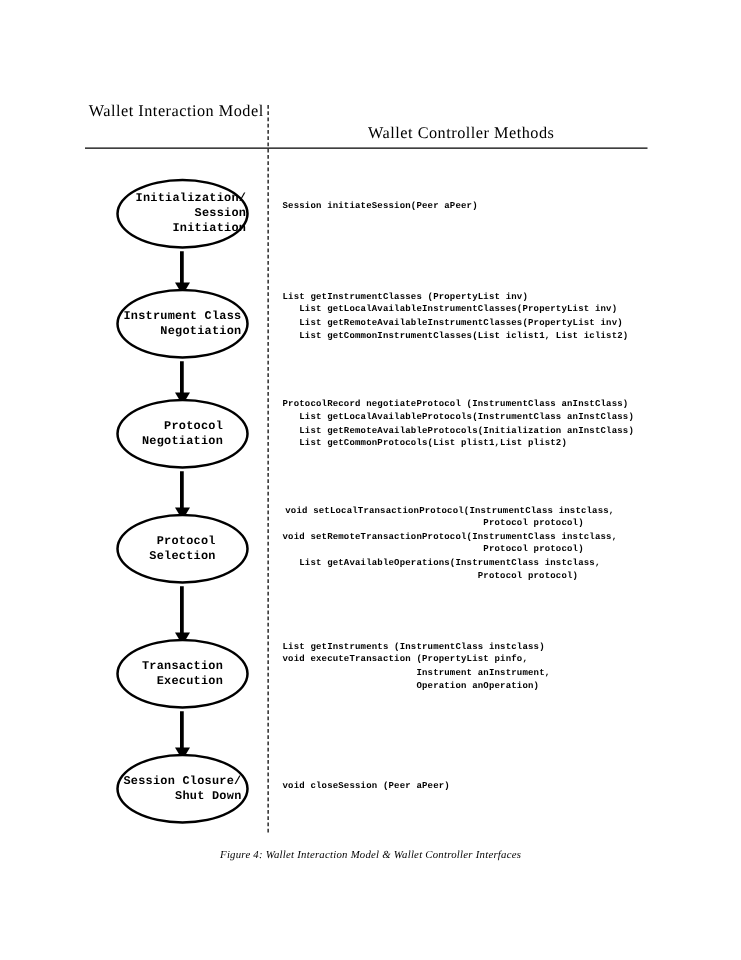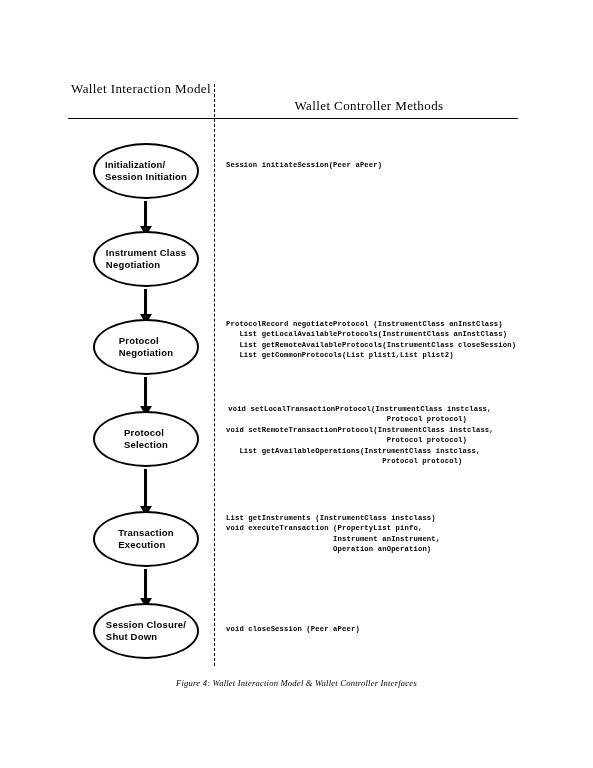--- a/index.html
+++ b/index.html
@@ -71,25 +71,25 @@
     height: 56px;
     border: 2px solid #000;
     border-radius: 50% / 50%;
     background: #fff;
     box-sizing: border-box;
     display: flex;
     align-items: center;
     justify-content: center;
   }
   .node-label {
-    font-family: Liberation Sans, sans-serif;
+    font-family: Liberation Mono, monospace;
     font-size: 9.5px;
     font-weight: bold;
     line-height: 12px;
-    text-align: left;
+    text-align: right;
     white-space: pre-line;
     letter-spacing: 0.2px;
   }
 
   .arrow {
     position: absolute;
     left: 144px;
     width: 3px;
     background: #000;
   }
@@ -176,24 +176,28 @@
   </div>
   <div class="arrow" style="top:569px; height:30px;"></div>
 
   <div class="node" style="top:603px;">
     <span class="node-label">Session Closure/
 Shut Down</span>
   </div>
 
   <div class="methods" style="top:160px;">Session initiateSession(Peer aPeer)</div>
 
+  <div class="methods" style="top:233px;">List getInstrumentClasses (PropertyList inv)
+   List getLocalAvailableInstrumentClasses(PropertyList inv)
+   List getRemoteAvailableInstrumentClasses(PropertyList inv)
+   List getCommonInstrumentClasses(List iclist1, List iclist2)</div>
 
   <div class="methods" style="top:319px;">ProtocolRecord negotiateProtocol (InstrumentClass anInstClass)
    List getLocalAvailableProtocols(InstrumentClass anInstClass)
-   List getRemoteAvailableProtocols(InstrumentClass closeSession)
+   List getRemoteAvailableProtocols(Initialization anInstClass)
    List getCommonProtocols(List plist1,List plist2)</div>
 
   <div class="methods" style="top:404px;text-align:center;">void setLocalTransactionProtocol(InstrumentClass instclass,
                               Protocol protocol)
 void setRemoteTransactionProtocol(InstrumentClass instclass,
                               Protocol protocol)
 List getAvailableOperations(InstrumentClass instclass,
                             Protocol protocol)</div>
 
   <div class="methods" style="top:513px;">List getInstruments (InstrumentClass instclass)

